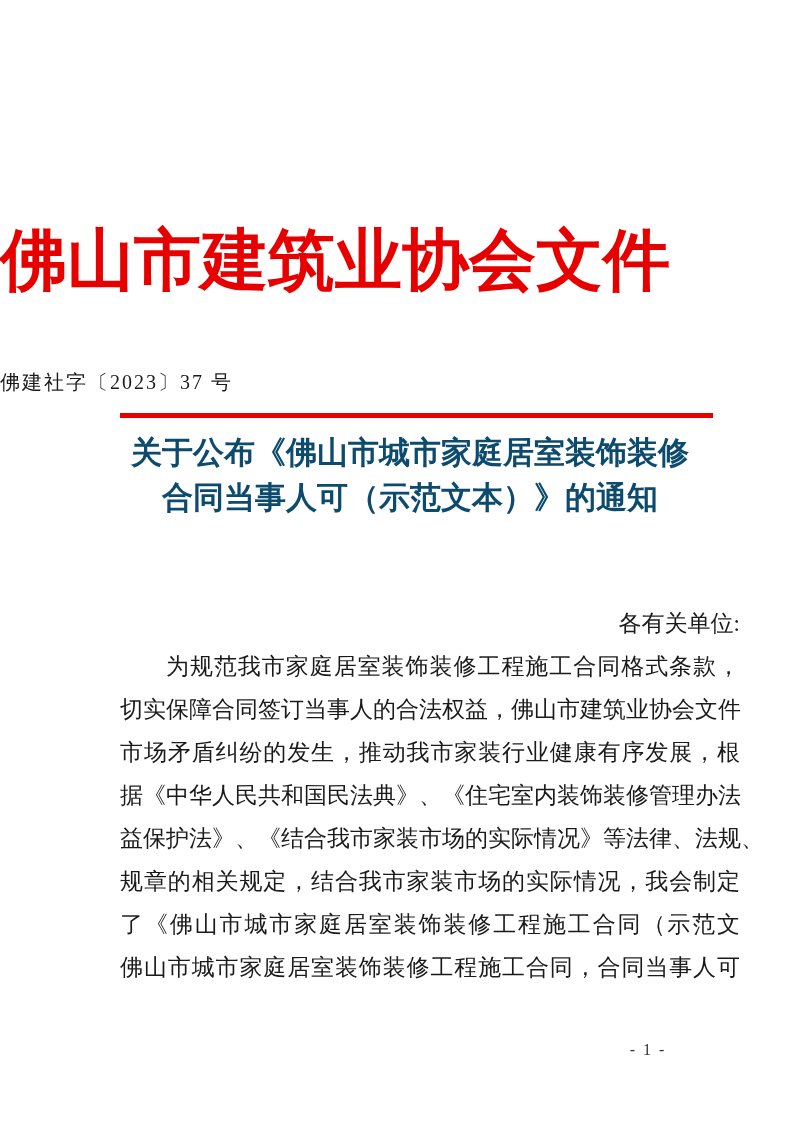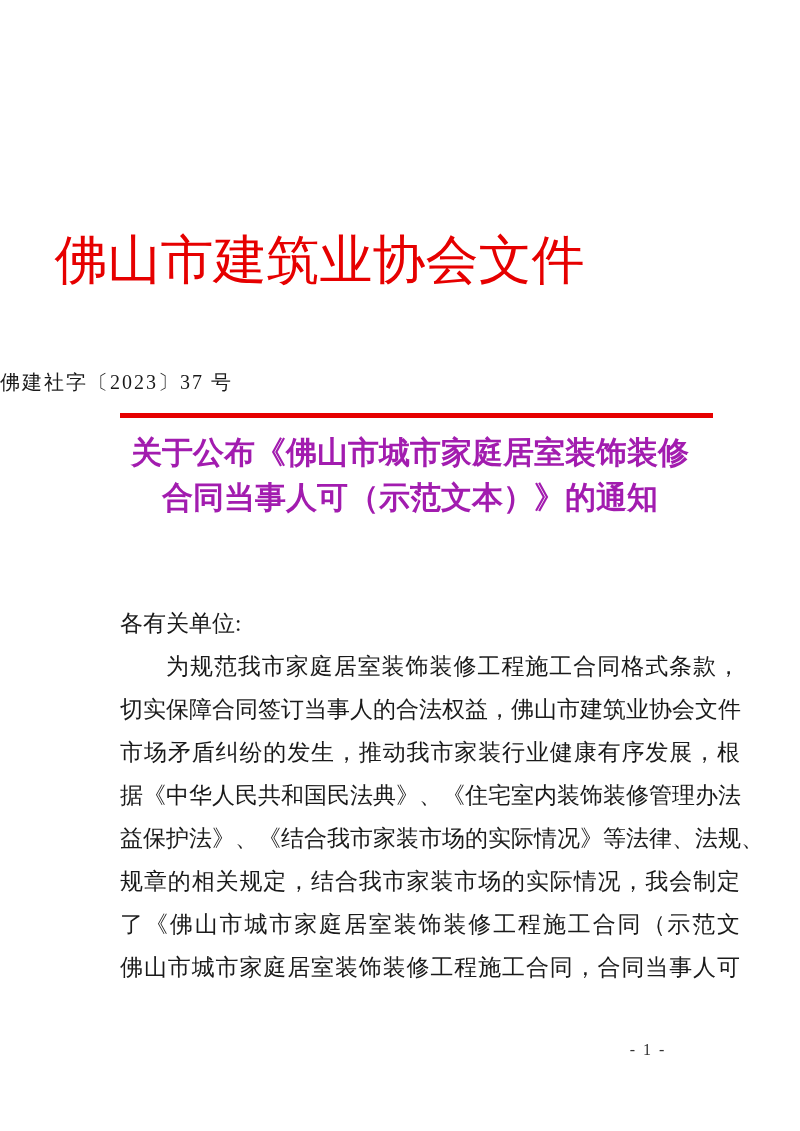--- a/index.html
+++ b/index.html
@@ -12,22 +12,22 @@
     font-family: "Liberation Serif", "DejaVu Serif", serif;
     color: #1a1a1a;
     overflow: hidden;
   }
   .org-title {
     position: absolute;
     top: 218px;
     left: 0;
     width: 639px;
     text-align: center;
-    font-size: 53px;
-    font-weight: normal;
+    font-size: 67px;
+    font-weight: bold;
     line-height: 84px;
     color: #e60000;
     letter-spacing: 0px;
     white-space: nowrap;
   }
   .doc-number {
     position: absolute;
     top: 366px;
     left: 0;
     width: 800px;
@@ -46,33 +46,33 @@
   }
   .doc-title {
     position: absolute;
     top: 430px;
     left: 100px;
     width: 620px;
     text-align: center;
     font-size: 31px;
     font-weight: bold;
     line-height: 45px;
-    color: #a21caf;
+    color: #0c4a6e;
   }
   .body-block {
     position: absolute;
     top: 602px;
     left: 120px;
     width: 620px;
     font-size: 23px;
     line-height: 43px;
     color: #1a1a1a;
   }
   .salutation {
-    text-align: left;
+    text-align: right;
   }
   .body-line {
     text-align: justify;
     text-align-last: justify;
     text-justify: inter-character;
     word-break: break-all;
     white-space: nowrap;
   }
   .body-line.indent {
     padding-left: 46px;

